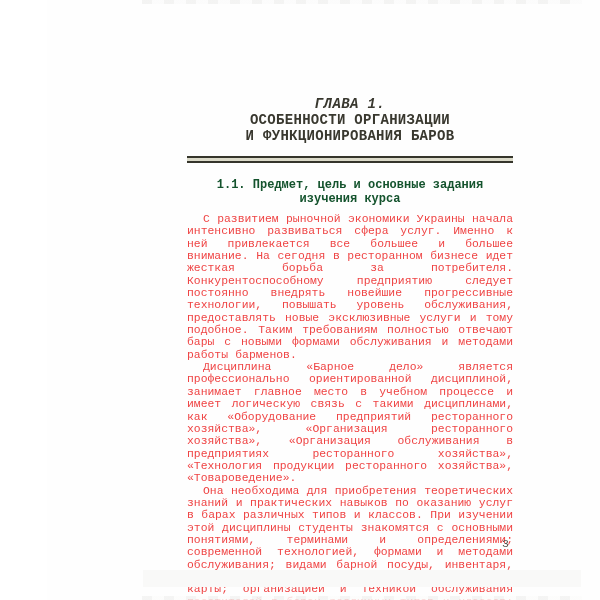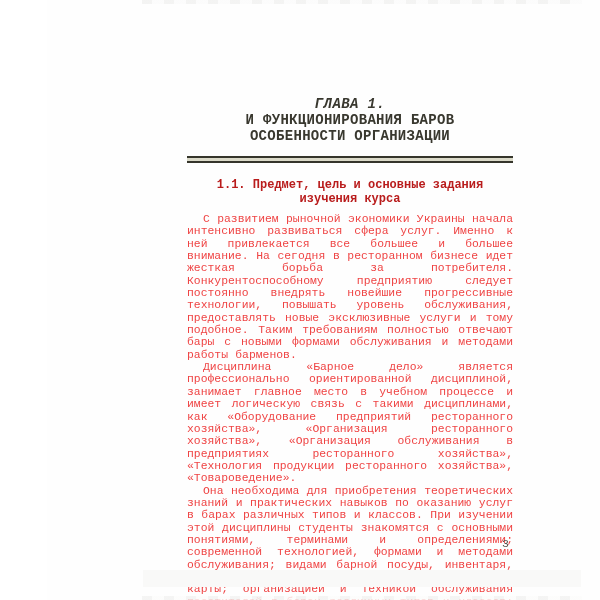--- a/index.html
+++ b/index.html
@@ -71,21 +71,21 @@
     border-top: 2px solid #35352b;
     border-bottom: 2px solid #35352b;
     background: #dbdac9;
   }
   .section-heading {
     margin-top: 15px;
     text-align: center;
     font-weight: bold;
     font-size: 12px;
     line-height: 14px;
-    color: #b91c1c;
+    color: #14532d;
   }
   .body-text {
     margin-top: 7px;
     color: #ef4444;
   }
   .body-text p {
     margin: 0;
     font-size: 11.4px;
     line-height: 12.35px;
     text-align: justify;
@@ -106,22 +106,22 @@
 <body>
 
 <div class="page">
 
   <div class="edge-top"></div>
 
   <div class="content">
 
     <div class="chapter-heading">
       <div class="chapter-kicker">ГЛАВА 1.</div>
+      <div class="chapter-title">ОСОБЕННОСТИ ОРГАНИЗАЦИИ</div>
       <div class="chapter-title">И ФУНКЦИОНИРОВАНИЯ БАРОВ</div>
-      <div class="chapter-title">ОСОБЕННОСТИ ОРГАНИЗАЦИИ</div>
     </div>
 
     <div class="double-rule"></div>
 
     <div class="section-heading">1.1. Предмет, цель и основные задания изучения курса</div>
 
     <div class="body-text">
       <p>С развитием рыночной экономики Украины начала интенсивно развиваться сфера услуг. Именно к ней привлекается все большее и большее внимание. На сегодня в ресторанном бизнесе идет жесткая борьба за потребителя. Конкурентоспособному предприятию следует постоянно внедрять новейшие прогрессивные технологии, повышать уровень обслуживания, предоставлять новые эксклюзивные услуги и тому подобное. Таким требованиям полностью отвечают бары с новыми формами обслуживания и методами работы барменов.</p>
       <p>Дисциплина «Барное дело» является профессионально ориентированной дисциплиной, занимает главное место в учебном процессе и имеет логическую связь с такими дисциплинами, как «Оборудование предприятий ресторанного хозяйства», «Организация ресторанного хозяйства», «Организация обслуживания в предприятиях ресторанного хозяйства», «Технология продукции ресторанного хозяйства», «Товароведение».</p>
       <p>Она необходима для приобретения теоретических знаний и практических навыков по оказанию услуг в барах различных типов и классов. При изучении этой дисциплины студенты знакомятся с основными понятиями, терминами и определениями; современной технологией, формами и методами обслуживания; видами барной посуды, инвентаря, оборудования; составлением и оформлением барной карты; организацией и техникой обслуживания посетителей в барах различных типов и классов; правилами оформления расчетов за оказание услуг; требованиями к персоналу; организацией труда.</p>

